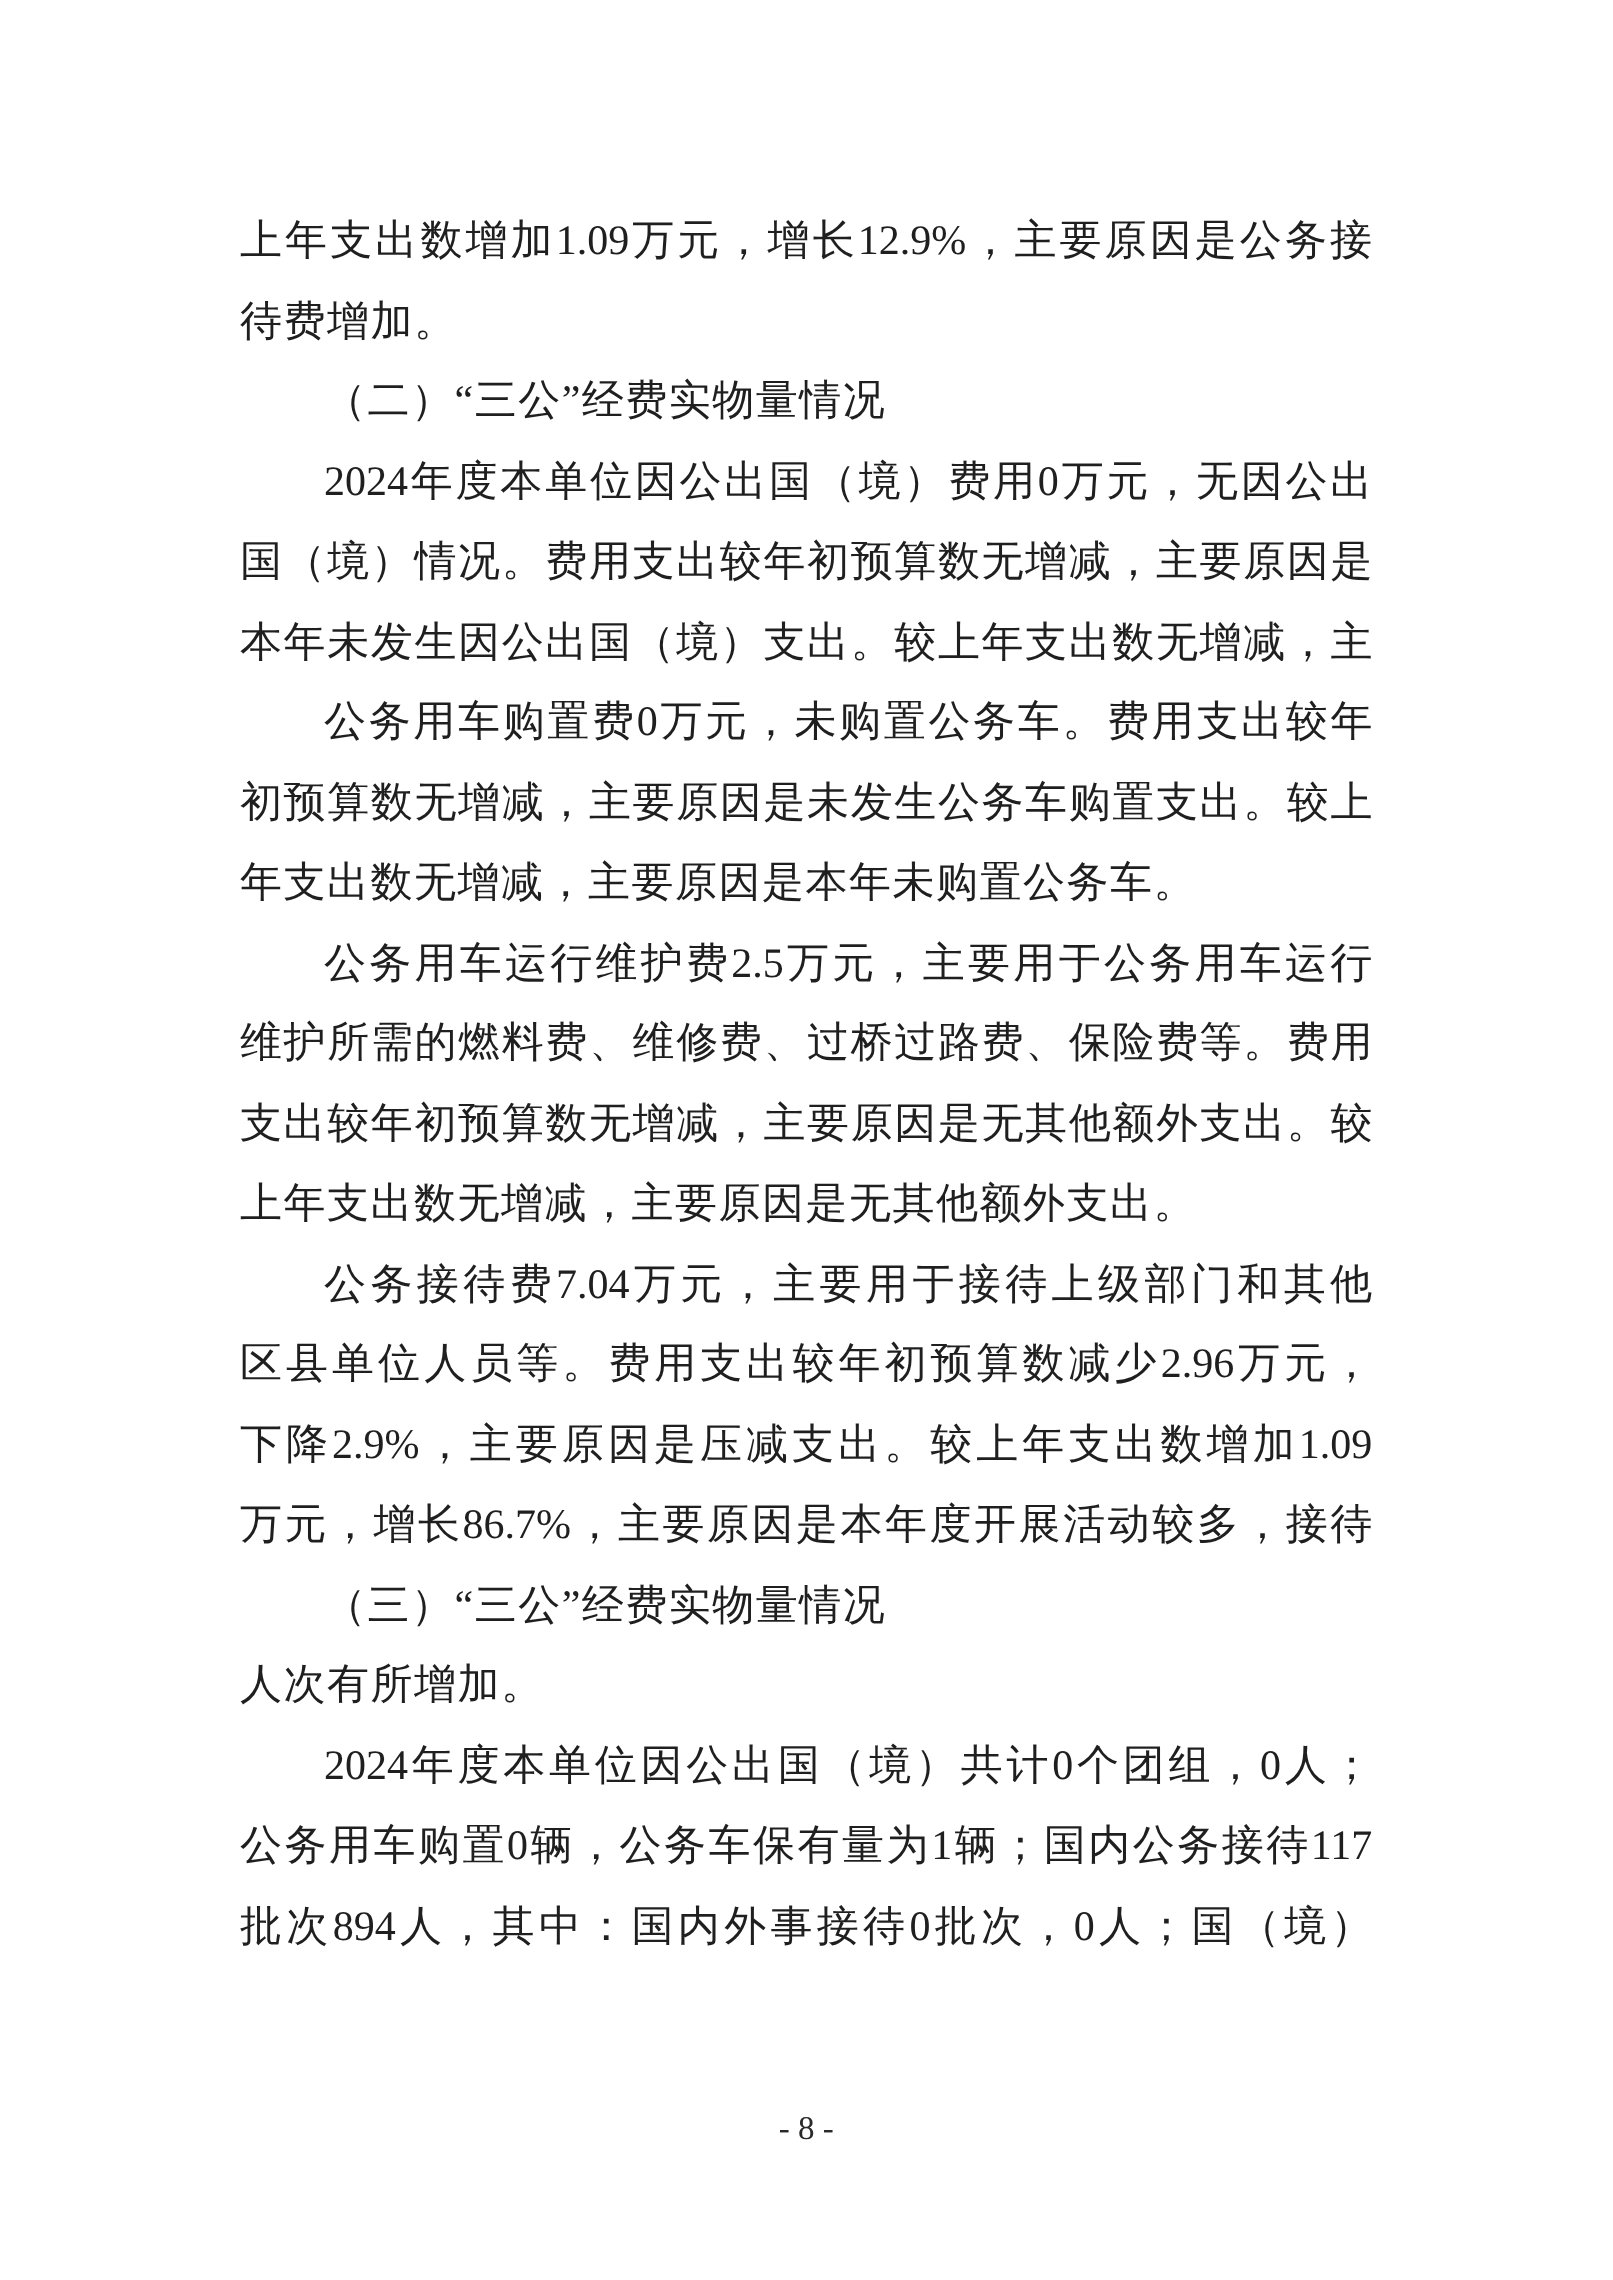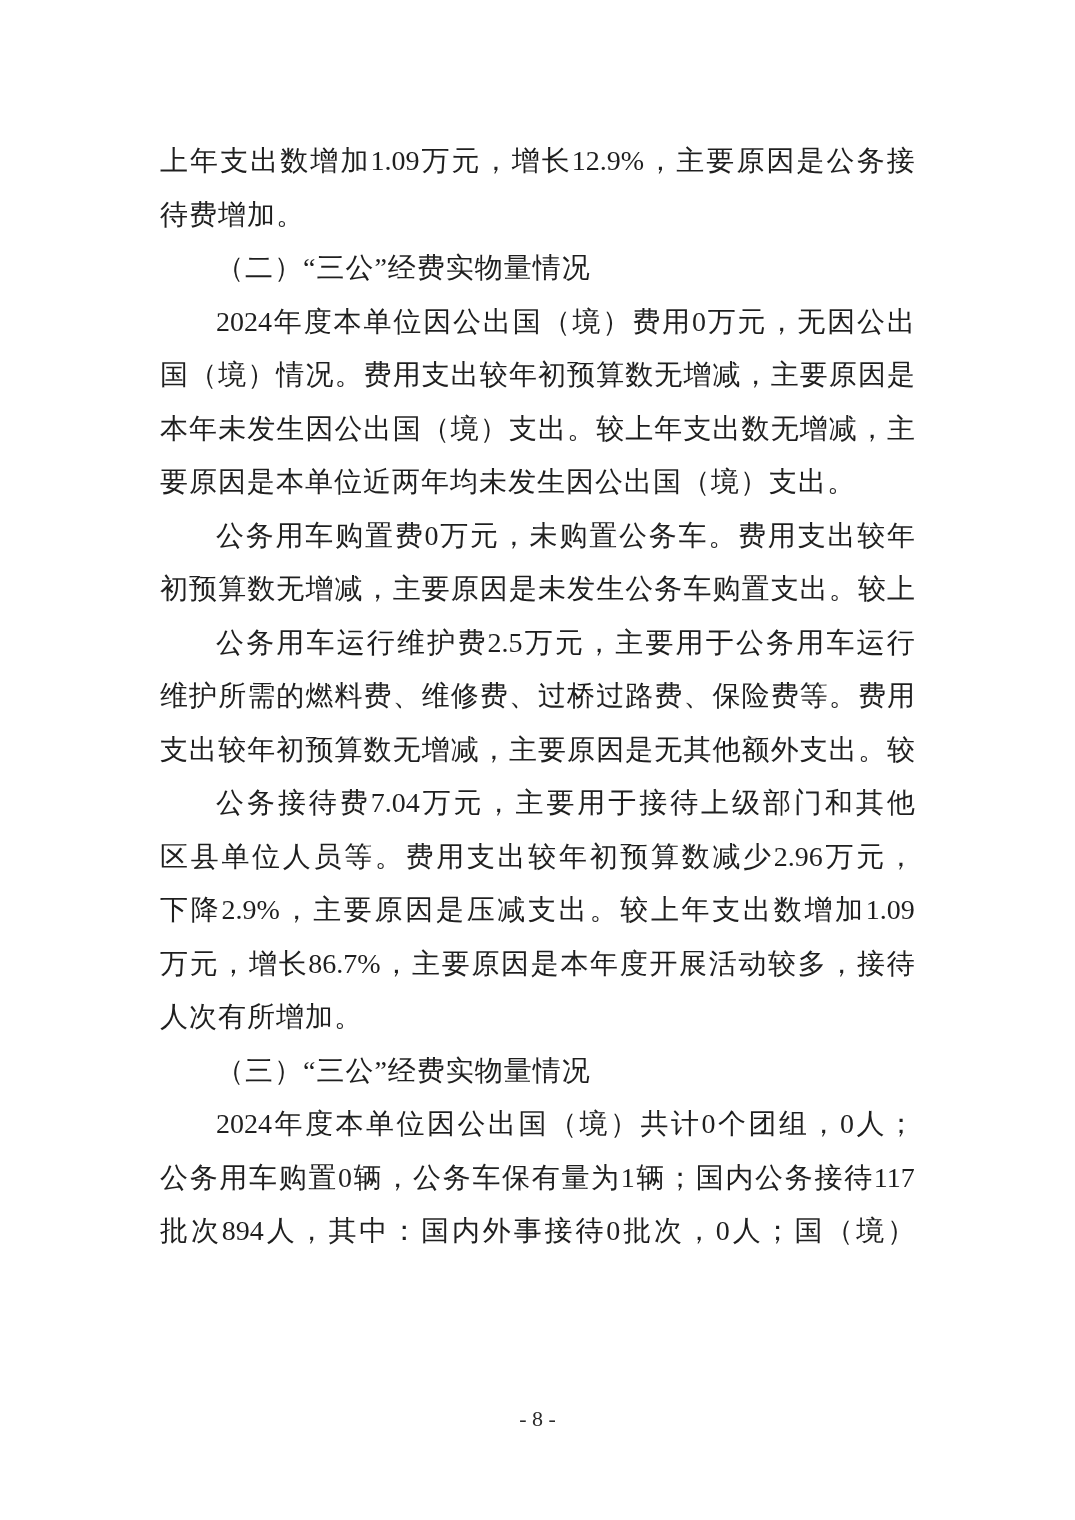--- a/index.html
+++ b/index.html
@@ -162,21 +162,20 @@
         <span>年</span>
         <span>支</span>
         <span>出</span>
         <span>数</span>
         <span>无</span>
         <span>增</span>
         <span>减</span>
         <span>，</span>
         <span>主</span>
       </div>
-      <div class="line plain">要原因是本单位近两年均未发生因公出国（境）支出。</div>
       <div class="line justify indent">
         <span>公</span>
         <span>务</span>
         <span>用</span>
         <span>车</span>
         <span>购</span>
         <span>置</span>
         <span>费</span>
         <span>0</span>
         <span>万</span>
@@ -217,20 +216,21 @@
         <span>务</span>
         <span>车</span>
         <span>购</span>
         <span>置</span>
         <span>支</span>
         <span>出</span>
         <span>。</span>
         <span>较</span>
         <span>上</span>
       </div>
+      <div class="line plain">年支出数无增减，主要原因是本年未购置公务车。</div>
       <div class="line justify indent">
         <span>公</span>
         <span>务</span>
         <span>用</span>
         <span>车</span>
         <span>运</span>
         <span>行</span>
         <span>维</span>
         <span>护</span>
         <span>费</span>
@@ -298,20 +298,21 @@
         <span>无</span>
         <span>其</span>
         <span>他</span>
         <span>额</span>
         <span>外</span>
         <span>支</span>
         <span>出</span>
         <span>。</span>
         <span>较</span>
       </div>
+      <div class="line plain">上年支出数无增减，主要原因是无其他额外支出。</div>
       <div class="line justify indent">
         <span>公</span>
         <span>务</span>
         <span>接</span>
         <span>待</span>
         <span>费</span>
         <span>7.04</span>
         <span>万</span>
         <span>元</span>
         <span>，</span>
@@ -399,22 +400,22 @@
         <span>开</span>
         <span>展</span>
         <span>活</span>
         <span>动</span>
         <span>较</span>
         <span>多</span>
         <span>，</span>
         <span>接</span>
         <span>待</span>
       </div>
+      <div class="line heading indent">（三）“三公”经费实物量情况</div>
       <div class="line plain">人次有所增加。</div>
-      <div class="line heading indent">（三）“三公”经费实物量情况</div>
       <div class="line justify indent">
         <span>2024</span>
         <span>年</span>
         <span>度</span>
         <span>本</span>
         <span>单</span>
         <span>位</span>
         <span>因</span>
         <span>公</span>
         <span>出</span>

